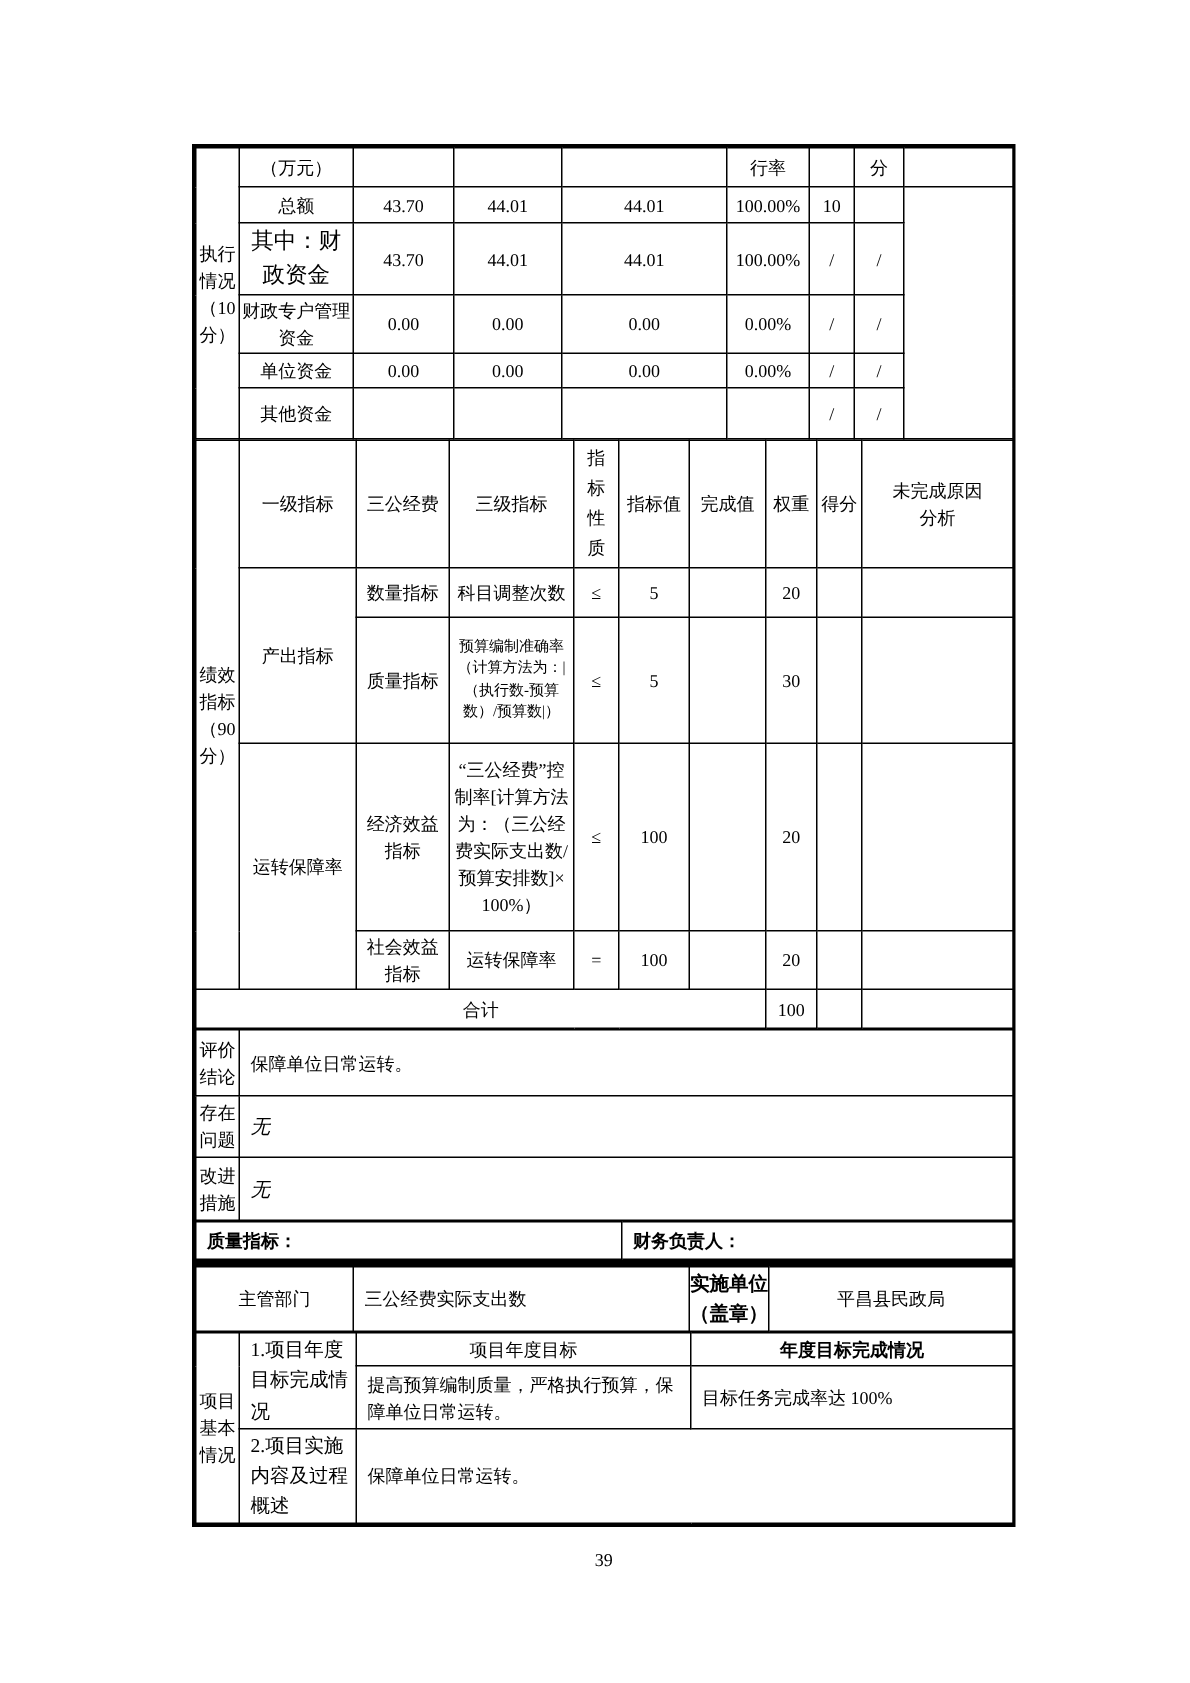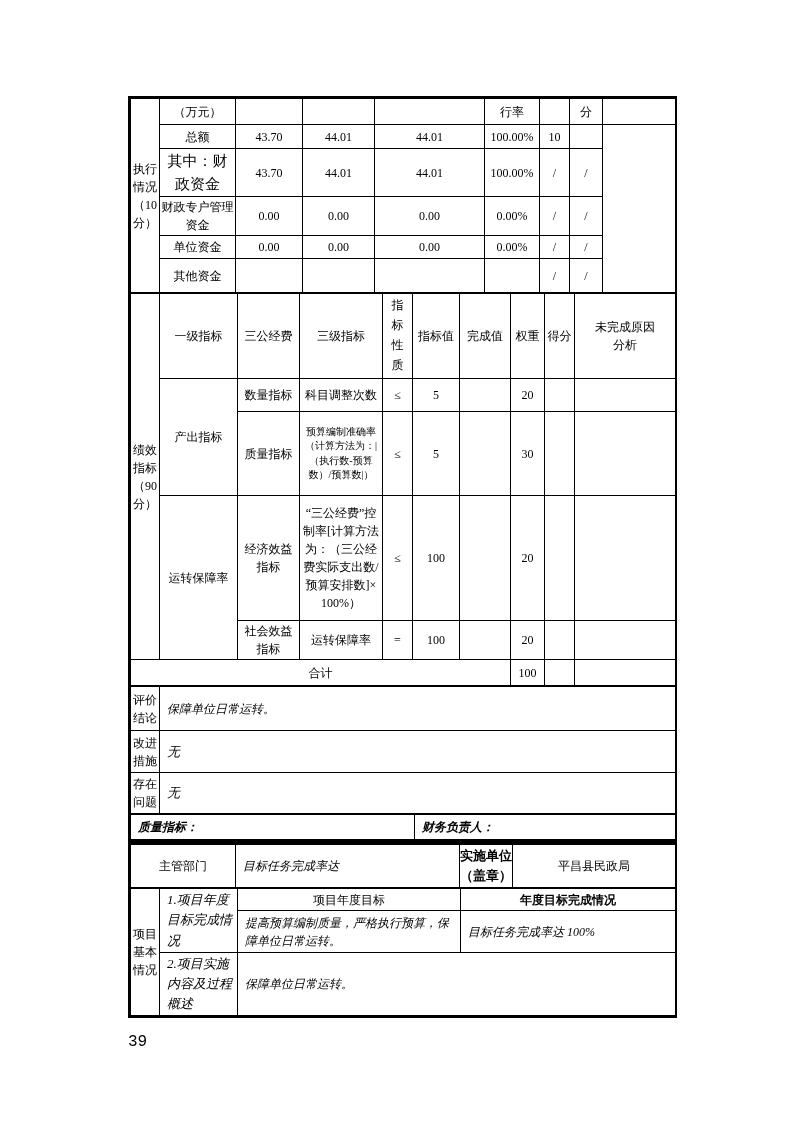--- a/index.html
+++ b/index.html
@@ -5,32 +5,32 @@
   html,body{margin:0;padding:0;}
   body{width:793px;height:1122px;background:#ffffff;color:#000;
        font-family:"Liberation Serif","DejaVu Serif",serif;}
   .sheet{position:relative;width:793px;height:1122px;overflow:hidden;}
   .content{position:absolute;left:128px;top:96px;width:549px;}
   .wrap{border:2px solid #000;}
   table{border-collapse:collapse;table-layout:fixed;width:100%;}
   td{border:1px solid #000;font-size:12px;line-height:1.5;text-align:center;
      vertical-align:middle;padding:1px 3px;word-break:break-all;overflow:hidden;}
   td.rowlabel{padding:1px 0;}
-  td.left{text-align:left;padding-left:7px;font-style:italic;}
+  td.left{text-align:left;padding-left:7px;}
   .hei{font-family:"Liberation Sans","DejaVu Sans",sans-serif;font-weight:bold;}
   td.small{font-size:15px;}
   td.sm10{font-size:10px;line-height:1.45;}
   td.sm105{font-size:13px;line-height:1.55;}
   td.italic{font-style:italic;font-size:13px;}
   .vspan{display:inline-block;width:1em;word-break:break-all;line-height:1.65;}
   .wrap5{display:inline-block;max-width:64px;word-break:break-all;}
   .doc-title{font-family:"Liberation Sans","DejaVu Sans",sans-serif;font-weight:bold;
              font-size:21px;text-align:center;padding:8px 0 7px 0;letter-spacing:0.5px;}
-  .pagenum{margin-top:15px;width:100%;font-size:16px;
-           font-family:Liberation Mono, monospace;}
+  .pagenum{margin-top:15px;width:100%;text-align:center;font-size:12px;
+           font-family:Liberation Serif, serif;}
 </style>
 </head>
 <body>
 
 <div class="sheet">
   <div class="content">
 
     <div class="wrap">
 
       <table>
@@ -186,26 +186,26 @@
       <table>
         <colgroup>
             <col style="width:29px">
             <col style="width:516px">
           </colgroup>
         <tbody>
             <tr style="height:44px">
           <td class="rowlabel">评价结论</td>
           <td class="left">保障单位日常运转。</td>
         </tr>
+        <tr style="height:41px">
+          <td class="rowlabel">存在问题</td>
+          <td class="left italic">无</td>
+        </tr>
         <tr style="height:42px">
           <td class="rowlabel">改进措施</td>
-          <td class="left italic">无</td>
-        </tr>
-        <tr style="height:41px">
-          <td class="rowlabel">存在问题</td>
           <td class="left italic">无</td>
         </tr>
       </tbody>
         </table>
 
       <table>
         <colgroup>
             <col style="width:284px">
             <col style="width:261px">
           </colgroup>
@@ -224,21 +224,21 @@
       <table>
         <colgroup>
           <col style="width:105px">
             <col style="width:224px">
             <col style="width:53px">
             <col style="width:163px">
         </colgroup>
         <tbody>
         <tr style="height:40px">
           <td>主管部门</td>
-          <td class="left">目标任务完成率达</td>
+          <td class="left">三公经费实际支出数</td>
           <td class="sm105 hei rowlabel">实施单位（盖章）</td>
           <td>平昌县民政局</td>
         </tr>
       </tbody>
         </table>
 
       <table>
         <colgroup>
           <col style="width:29px">
             <col style="width:78px">

